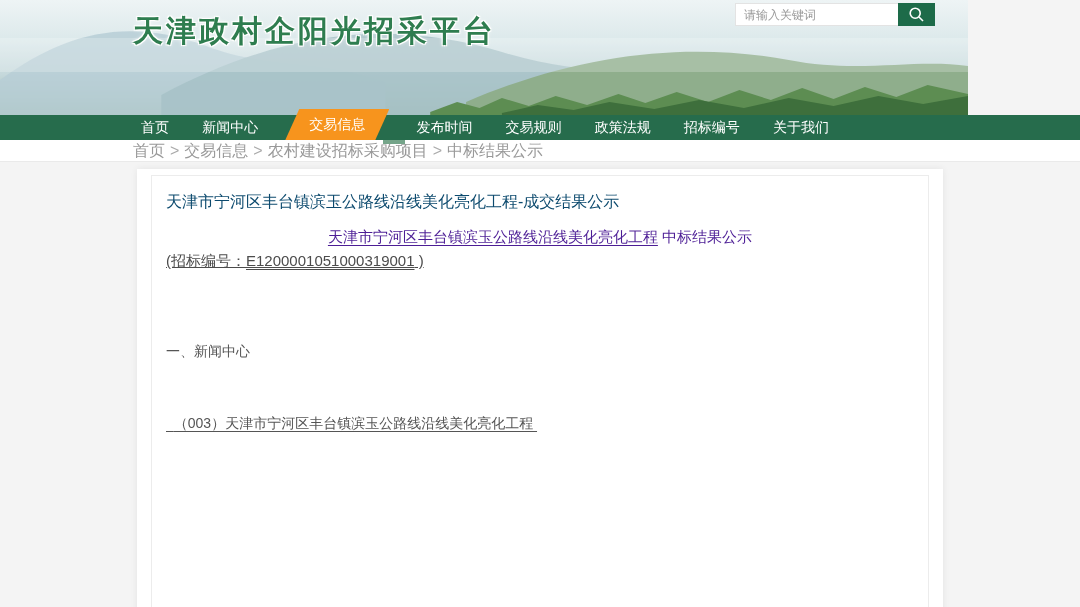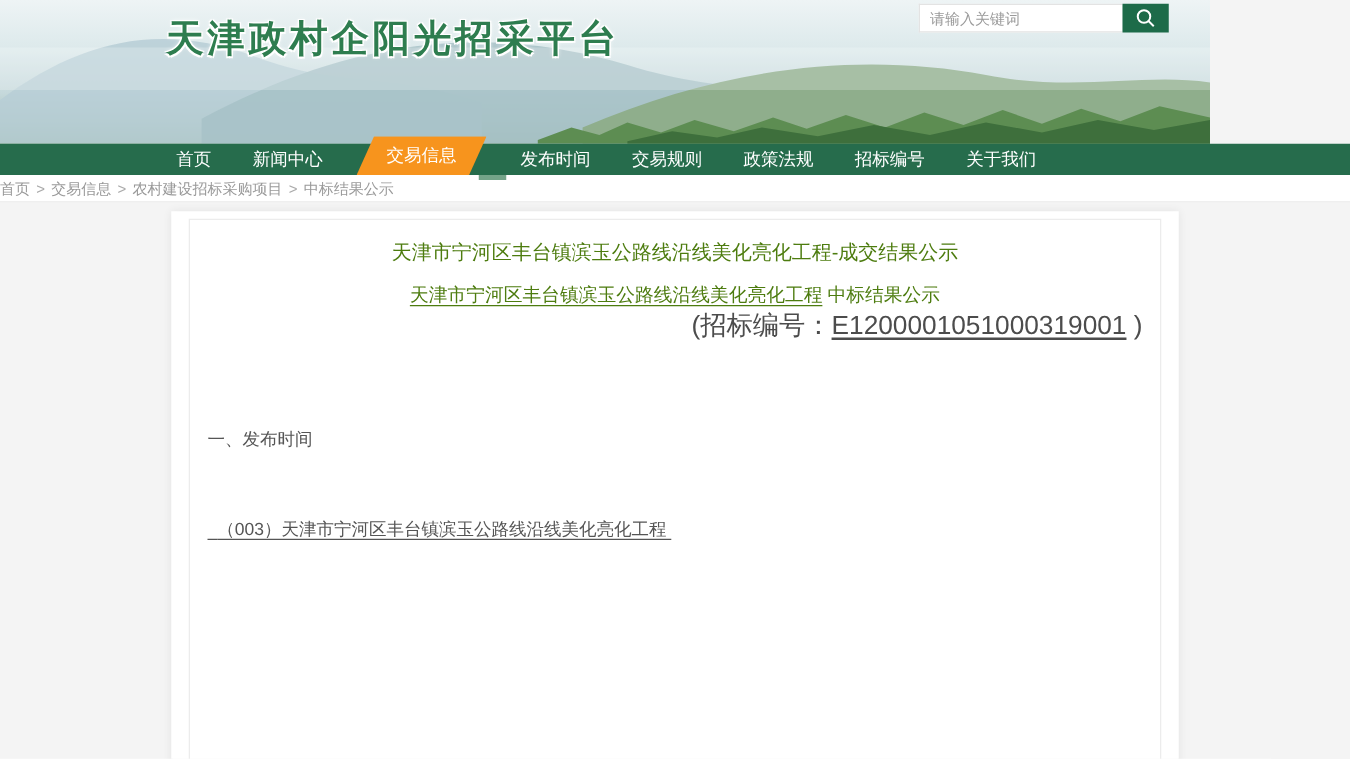--- a/index.html
+++ b/index.html
@@ -26,34 +26,34 @@
     display:flex; align-items:stretch; justify-content:space-between; }
   .nav-item { position:relative; color:#fff; font-size:14px; line-height:25px;
     padding:0 6px; cursor:pointer; white-space:nowrap; }
   .nav-item.active { background:#f7941d; margin-top:-6px; line-height:31px; height:31px;
     padding:0 24px; clip-path:polygon(14px 0, 100% 0, calc(100% - 14px) 100%, 0 100%); }
   .nav-sub-indicator { position:absolute; left:383px; top:25px; width:22px; height:4px;
     background:#74a489; }
 
   
   .breadcrumb { width:1080px; height:22px; background:#fff; border-bottom:1px solid #eaeaea;
-    font-size:12px; color:#999; line-height:22px; }
+    font-size:16px; color:#999; line-height:22px; padding-left:133px; }
   .breadcrumb .crumb { color:#999; cursor:pointer; }
   .breadcrumb .sep { margin:0 5px; color:#aaa; }
 
   
   .wrapper { width:806px; margin:7px auto 0; background:#fff; height:478px;
     box-shadow:0 0 7px rgba(0,0,0,0.07); padding:6px 14px 0; }
   .panel { border:1px solid #ececec; height:100%; padding:16px 14px 20px; overflow:hidden; }
 
-  .doc-title { text-align:center; font-size:16px; color:#4d7c0f; margin-bottom:12px; }
+  .doc-title { font-size:16px; color:#0c4a6e; margin-bottom:12px; }
   .doc-meta { text-align:center; font-size:12px; color:#9b9b9b; margin-bottom:28px; }
   .doc-meta .m-gap { display:inline-block; width:18px; }
-  .doc-sub { text-align:center; font-size:15px; color:#4d7c0f; line-height:24px; }
-  .doc-bidno { text-align:right; font-size:21px; color:#4c4c4c; line-height:24px; margin-bottom:18px; }
+  .doc-sub { text-align:center; font-size:15px; color:#4c1d95; line-height:24px; }
+  .doc-bidno { text-align:left; font-size:15px; color:#4c4c4c; line-height:24px; margin-bottom:18px;text-decoration:underline; }
   .body-text { font-size:14px; color:#555; line-height:24px; white-space:pre-wrap; }
   .body-text p { margin:0; }
   .ul { text-decoration:underline; text-underline-offset:3px; }
 </style>
 </head>
 <body>
 
 <div class="banner">
   <svg class="scene" viewBox="0 0 1080 115" preserveAspectRatio="none">
     <path d="M0,80 C70,34 140,16 230,46 C300,70 350,58 430,82 L430,115 L0,115 Z" fill="#b7ced6" opacity="0.85"></path>
@@ -103,21 +103,21 @@
 
     <div class="doc-sub">
       <span class="ul">天津市宁河区丰台镇滨玉公路线沿线美化亮化工程</span><span> 中标结果公示</span>
     </div>
 
     <div class="doc-bidno">
       <span>(招标编号：</span><span class="ul">E1200001051000319001</span><span> )</span>
     </div>
 
     <div class="body-text">
-      <p>一、发布时间</p>
+      <p>一、新闻中心</p>
       <p><span class="ul">  （003）天津市宁河区丰台镇滨玉公路线沿线美化亮化工程 </span></p>
       
       
       
       
       
       
       
       
       

